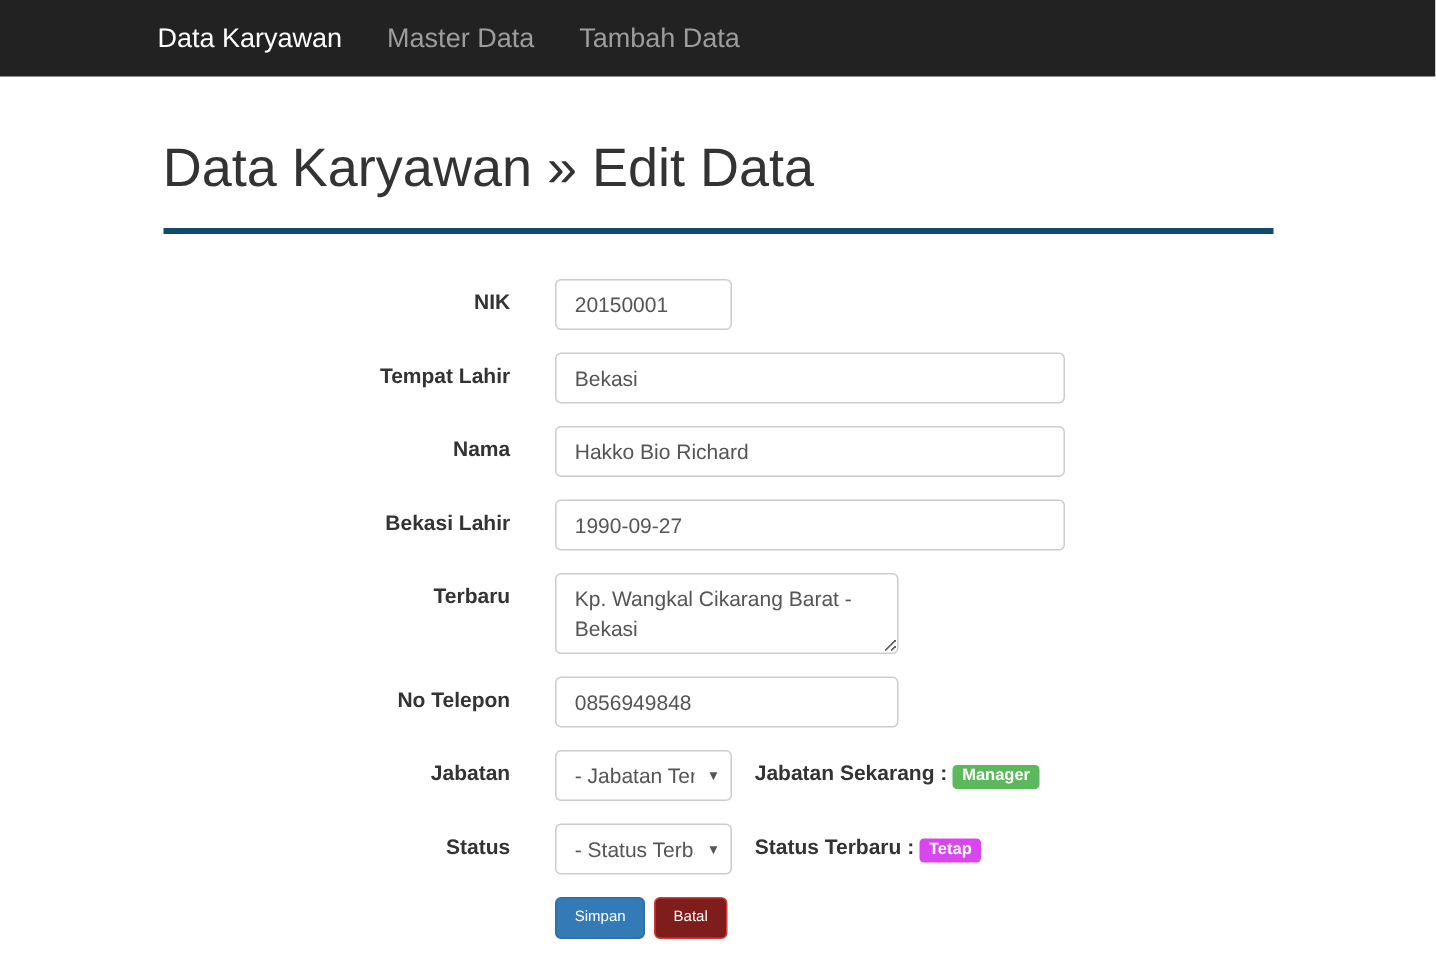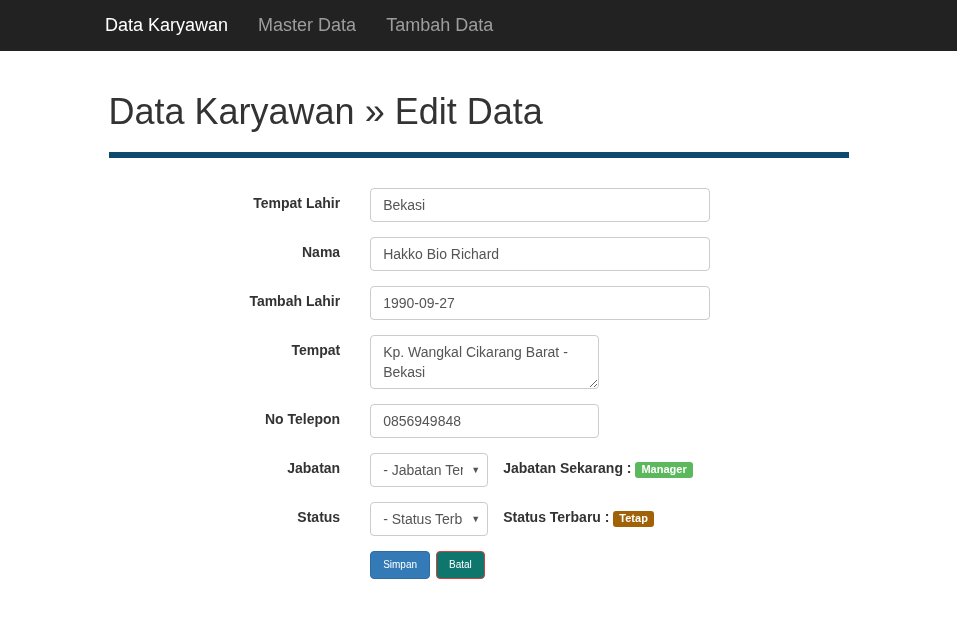--- a/index.html
+++ b/index.html
@@ -29,21 +29,21 @@
     
     .container {
       max-width: 770px;
       margin: 0 auto;
       padding: 0 15px;
     }
     
     .page-header {
       padding-bottom: 9px;
       margin: 40px 0 20px;
-      border-bottom: 6px solid #0c4a6e;
+      border-bottom: 4px solid #0c4a6e;
     }
     .page-header h1 {
       font-size: 36px;
       font-weight: 500;
       color: #333;
       margin: 0 0 10px 0;
     }
     
     .form-horizontal { margin-top: 30px; }
     
@@ -122,21 +122,21 @@
       font-size: 11px;
       font-weight: 700;
       line-height: 1;
       color: #fff;
       text-align: right;
       white-space: nowrap;
       vertical-align: baseline;
       border-radius: 3px;
     }
     .label-success { background-color: #5cb85c; }
-    .label-info { background-color: #a16207; }
+    .label-info { background-color: #d946ef; }
     
     .btn {
       display: inline-block;
       padding: 6px 12px;
       font-size: 10px;
       font-weight: 400;
       line-height: 1.42857143;
       text-align: center;
       white-space: nowrap;
       vertical-align: middle;
@@ -145,21 +145,21 @@
       border-radius: 4px;
       font-family: inherit;
     }
     .btn-primary {
       color: #fff;
       background-color: #337ab7;
       border-color: #2e6da4;
     }
     .btn-danger {
       color: #fff;
-      background-color: #0f766e;
+      background-color: #7f1d1d;
       border-color: #d43f3a;
     }
     
     .button-row {
       display: flex;
       gap: 6px;
       padding-left: 15px;
       margin-left: 33.33%;
     }
   </style>
@@ -171,44 +171,50 @@
   <a class="nav-link">Master Data</a>
   <a class="nav-link">Tambah Data</a>
 </nav>
 
 <div class="container">
   <div class="page-header">
     <h1>Data Karyawan » Edit Data</h1>
   </div>
 
   <form class="form-horizontal">
+    <div class="form-group">
+      <label class="control-label">NIK</label>
+      <div class="col-input col-2">
+        <input type="text" class="form-control" value="20150001" style="">
+      </div>
+    </div>
 
     <div class="form-group">
       <label class="control-label">Tempat Lahir</label>
       <div class="col-input col-4">
         <input type="text" class="form-control" value="Bekasi" style="">
       </div>
     </div>
 
     <div class="form-group">
       <label class="control-label">Nama</label>
       <div class="col-input col-4">
         <input type="text" class="form-control" value="Hakko Bio Richard" style="">
       </div>
     </div>
 
     <div class="form-group">
-      <label class="control-label">Tambah Lahir</label>
+      <label class="control-label">Bekasi Lahir</label>
       <div class="col-input col-4">
         <input type="text" class="form-control" value="1990-09-27" style="">
       </div>
     </div>
 
     <div class="form-group">
-      <label class="control-label">Tempat</label>
+      <label class="control-label">Terbaru</label>
       <div class="col-input col-3-5">
         <textarea class="form-control" rows="2" style="">Kp. Wangkal Cikarang Barat - Bekasi</textarea>
       </div>
     </div>
 
     <div class="form-group">
       <label class="control-label">No Telepon</label>
       <div class="col-input col-3-5">
         <input type="text" class="form-control" value="0856949848" style="">
       </div>

